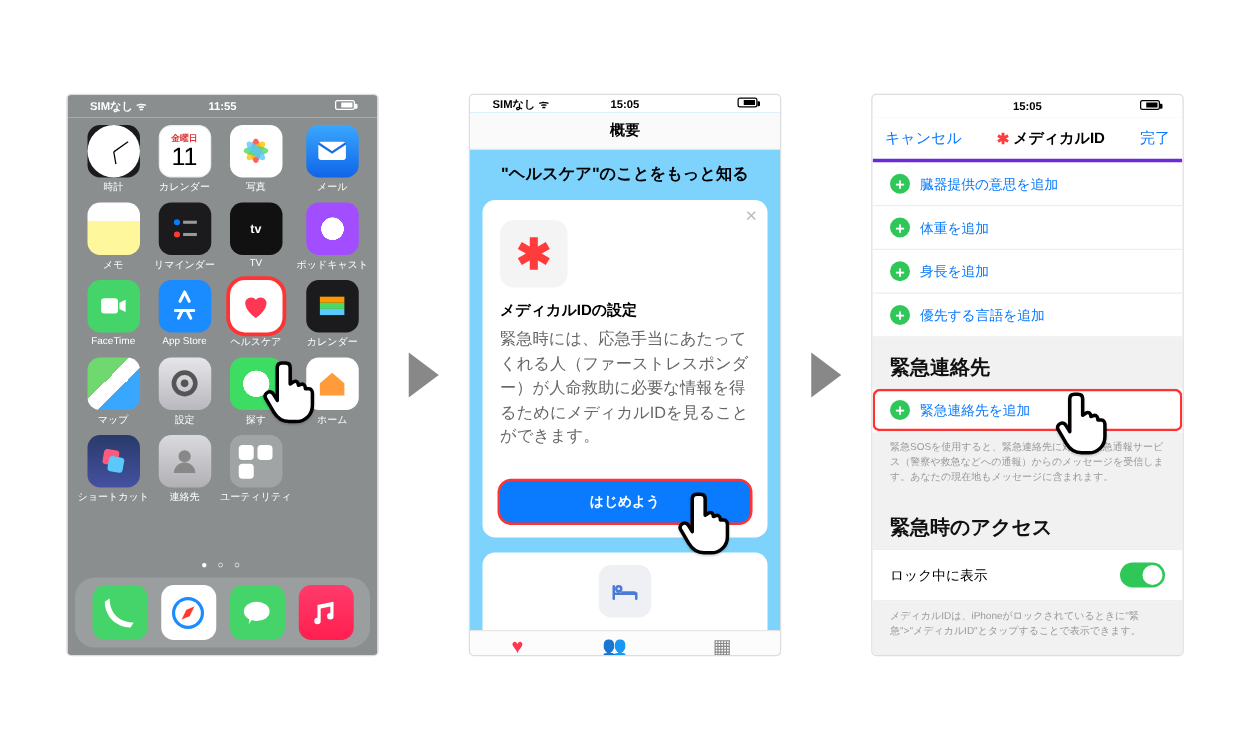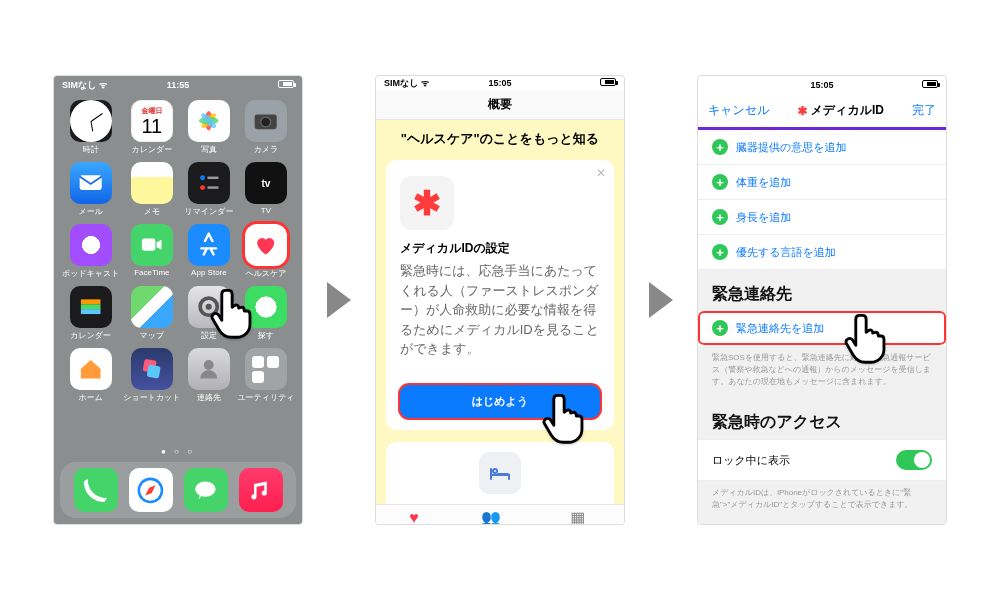--- a/index.html
+++ b/index.html
@@ -29,21 +29,21 @@
     width: 0; height: 0;
     border-top: 18px solid transparent;
     border-bottom: 18px solid transparent;
     border-left: 24px solid #888;
   }
   .status-bar {
     height: 18px;
     display: flex;
     justify-content: space-between;
     align-items: center;
-    padding: 0 8px;
+    padding: 0 18px;
     font-size: 9px;
     font-weight: 600;
   }
   .status-bar.dark { background:#8a8e8e; color:#fff; }
   .status-bar .center { position:absolute; left:0; right:0; text-align:center; }
   .status-bar .right span { margin-left:3px; }
   .battery { display:inline-block; width:16px; height:8px; border:1px solid currentColor; border-radius:2px; position:relative; }
   .battery::after { content:""; position:absolute; right:-3px; top:2px; width:2px; height:4px; background:currentColor; border-radius:0 1px 1px 0; }
   .battery .fill { position:absolute; left:1px; top:1px; bottom:1px; right:1px; background:currentColor; }
 
@@ -73,21 +73,21 @@
   .i-cont{background:linear-gradient(#d9d9de,#b0b0b5);} .i-util{background:rgba(255,255,255,.2);}
   .i-phone{background:#45d469;} .i-saf{background:#fff;}
   .i-msg{background:#45d469;} .i-music{background:linear-gradient(#ff3b6b,#ff1f4f);}
   .icon svg{width:70%;height:70%;}
   .clockface{width:100%;height:100%;border-radius:50%;background:#fff;position:relative;}
   .clockface::before,.clockface::after{content:"";position:absolute;left:50%;top:50%;background:#000;transform-origin:left;}
   .clockface::before{width:14px;height:1px;transform:rotate(-35deg);} .clockface::after{width:10px;height:1px;transform:rotate(80deg);}
   .i-cal .day{font-size:7px;color:#d33;font-weight:600;} .i-cal .num{font-size:20px;font-weight:300;line-height:1;}
 
   
-  .p2-body { flex:1; background:#fef9c3; display:flex; flex-direction:column; }
+  .p2-body { flex:1; background:#7dd3fc; display:flex; flex-direction:column; }
   .p2-title { text-align:center; font-weight:600; font-size:12px; padding:6px 0; border-bottom:1px solid #e5e5e6; background:#fafafa; }
   .p2-hero { font-size:13px; font-weight:700; text-align:center; padding:10px 12px 6px; }
   .card { background:#fff; border-radius:10px; margin:6px 10px; padding:12px 14px; position:relative; }
   .card .close { position:absolute; right:8px; top:6px; color:#bbb; font-size:12px; }
   .ast { width:54px; height:54px; border-radius:11px; background:#f4f4f5; display:flex; align-items:center; justify-content:center; margin:4px 0 10px; }
   .ast span { color:#ff3b3b; font-size:34px; font-weight:700; }
   .card h4 { font-size:12px; font-weight:700; margin-bottom:4px; }
   .card p { font-size:13px; color:#666; line-height:1.5; margin-bottom:26px; }
   .cta { background:#0a7aff; color:#fff; text-align:center; padding:9px; border-radius:9px; font-weight:600; font-size:11px; box-shadow:0 0 0 2px #f33; }
   .card2 { background:#fff; border-radius:10px 10px 0 0; margin:6px 10px 0; padding:10px; display:flex; justify-content:center; }
@@ -148,29 +148,20 @@
                 <ellipse rx="3" ry="8" fill="#ff3b30" opacity=".8"></ellipse>
                 <ellipse rx="3" ry="8" fill="#ffc107" opacity=".8" transform="rotate(45)"></ellipse>
                 <ellipse rx="3" ry="8" fill="#4cd964" opacity=".8" transform="rotate(90)"></ellipse>
                 <ellipse rx="3" ry="8" fill="#5ac8fa" opacity=".8" transform="rotate(135)"></ellipse>
               </g>
             </svg>
           </div>
           <div class="label">写真</div>
         </div>
       <div class="app">
-          <div class="icon i-camera">
-            <svg viewBox="0 0 24 24">
-              <rect x="3" y="7" width="18" height="12" rx="2" fill="#444"></rect>
-              <circle cx="12" cy="13" r="4" fill="#222" stroke="#666"></circle>
-            </svg>
-          </div>
-          <div class="label">カメラ</div>
-        </div>
-      <div class="app">
           <div class="icon i-mail">
             <svg viewBox="0 0 24 24">
               <rect x="3" y="6" width="18" height="12" rx="2" fill="#fff"></rect>
               <path d="M3 7l9 6 9-6" stroke="#1a6fe6" fill="none" stroke-width="1.5"></path>
             </svg>
           </div>
           <div class="label">メール</div>
         </div>
       <div class="app">
           <div class="icon i-notes"></div>

